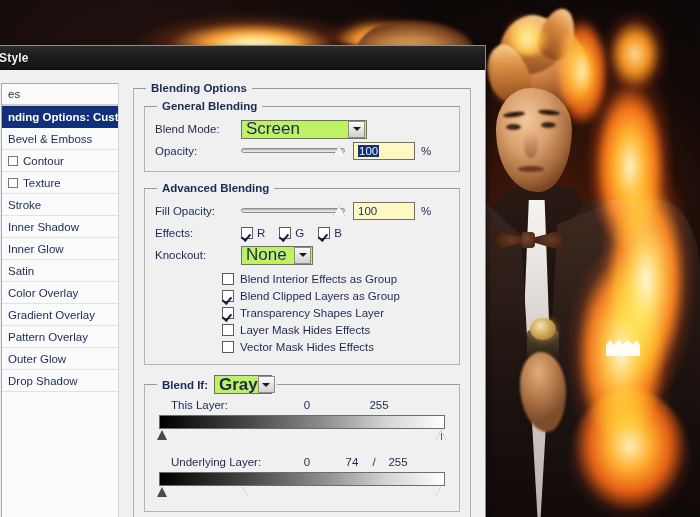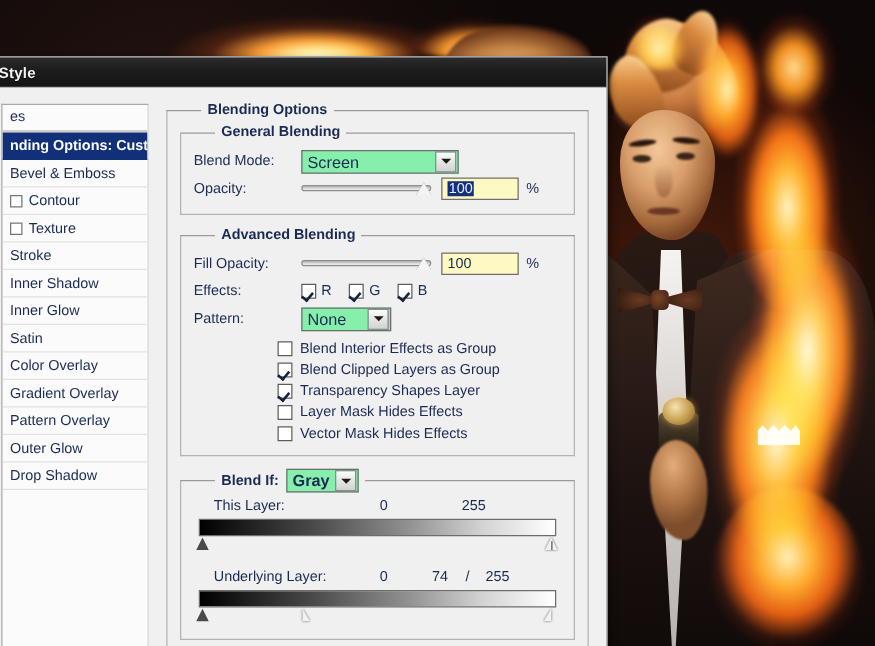--- a/index.html
+++ b/index.html
@@ -251,40 +251,40 @@
     border-top-color: #9a9a9a;
     margin: 0 0 10px 0;
     padding: 6px 10px 9px 10px;
     background: transparent;
   }
   fieldset.gb > legend {
     font-size: 11.5px;
     font-weight: bold;
     color: #1a2a52;
     padding: 0 5px;
-    margin-left: 17px;
+    margin-left: 2px;
   }
   .row {
     display: flex; align-items: center;
     height: 22px;
     font-size: 11.5px;
     color: #1a2a52;
   }
   .lbl { text-align: left; flex: 0 0 auto; }
   .lbl.w1 { width: 86px; padding-right: 6px; }
   .lbl.w2 { width: 86px; padding-right: 6px; }
 
   
   .combo {
     position: relative;
     height: 19px;
-    background: #86efac;
+    background: #bef264;
     border: 1px solid #6e6e6e;
     display: flex; align-items: center;
-    font-size: 13px;
+    font-size: 17px;
     color: #1a2a52;
     padding-left: 4px;
   }
   .combo .cb-val { flex: 1; white-space: nowrap; }
   .combo .cb-btn {
     width: 17px; height: 17px;
     margin: 0 1px 0 0;
     background: linear-gradient(180deg, #fdfdfd 0%, #e6e6e6 48%, #d2d2d2 100%);
     border: 1px solid #8c8c8c;
     display: flex; align-items: center; justify-content: center;
@@ -578,21 +578,21 @@
               <span class="cbx checked"></span>
               <span>G</span>
             </span>
             <span class="chan">
               <span class="cbx checked"></span>
               <span>B</span>
             </span>
           </div>
 
           <div class="row">
-            <span class="lbl w2">Pattern:</span>
+            <span class="lbl w2">Knockout:</span>
             <div class="combo knockout">
               <span class="cb-val">None</span>
               <span class="cb-btn">
                   <i class="caret"></i>
                 </span>
             </div>
           </div>
 
           <div class="optrow" style="margin-top:4px">
             <span class="cbx"></span>

